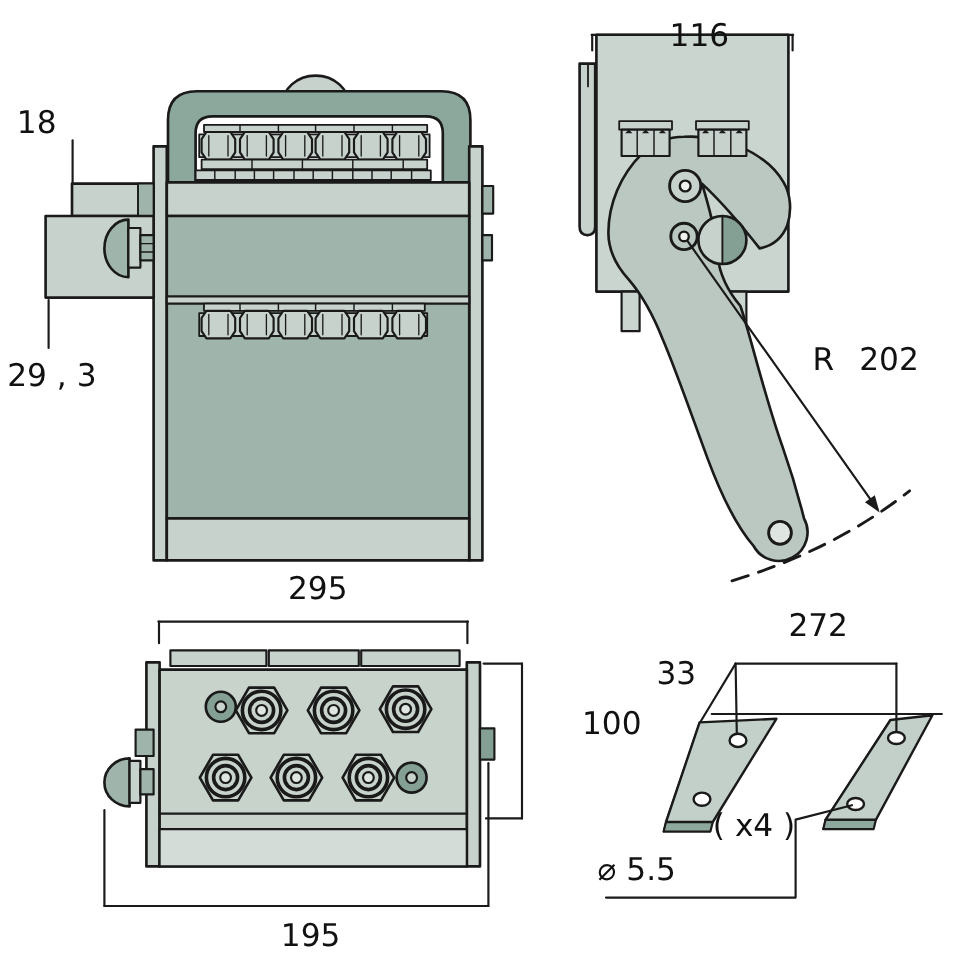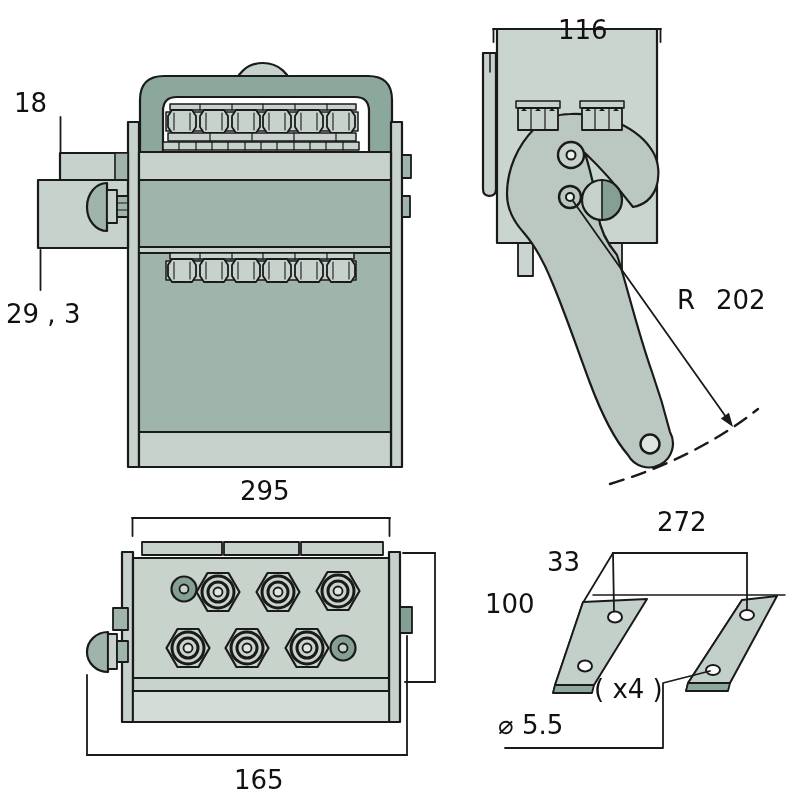--- a/index.html
+++ b/index.html
@@ -259,19 +259,19 @@
   </g>
 </svg>
 
 <div class="dim-label" style="left:14px;  top:90px;">18</div>
 <div class="dim-label" style="left:6px;   top:301px;">29 , 3</div>
 <div class="dim-label" style="left:558px; top:17px;">116</div>
 <div class="dim-label" style="left:677px; top:287px;">R</div>
 <div class="dim-label" style="left:716px; top:287px;">202</div>
 <div class="dim-label" style="left:240px; top:478px;">295</div>
 <div class="dim-label" style="left:453px; top:591px;margin-left:32px;">100</div>
-<div class="dim-label" style="left:234px; top:767px;">165</div>
+<div class="dim-label" style="left:234px; top:767px;">195</div>
 <div class="dim-label" style="left:657px; top:509px;">272</div>
 <div class="dim-label" style="left:547px; top:549px;">33</div>
 <div class="dim-label" style="left:498px; top:712px;">⌀ 5.5</div>
 <div class="dim-label" style="left:594px; top:676px;">( x4 )</div>
 
 </div>
 
 </body></html>

